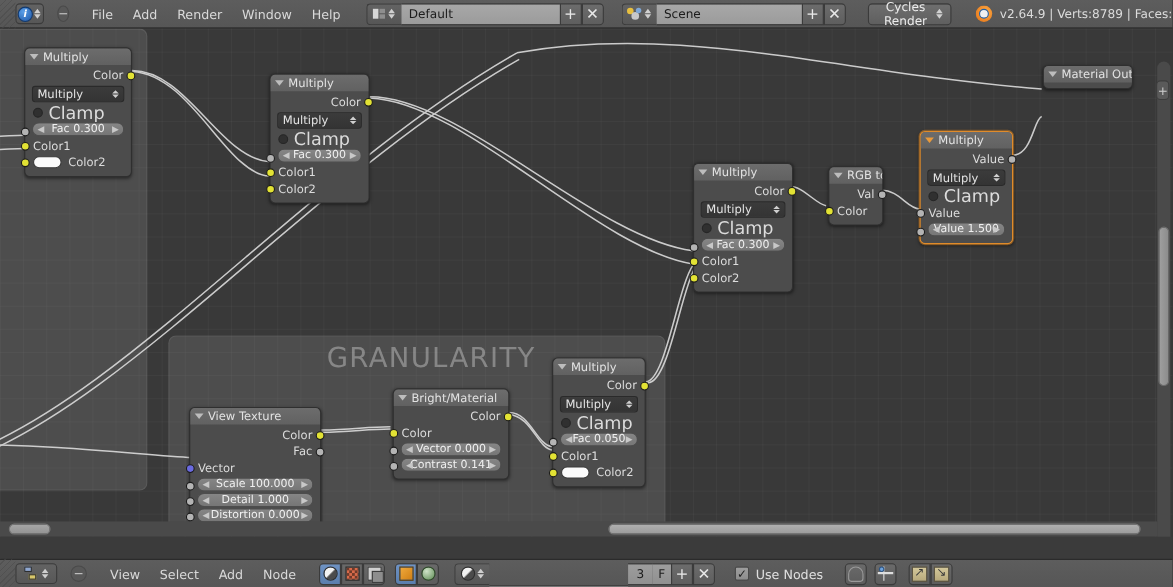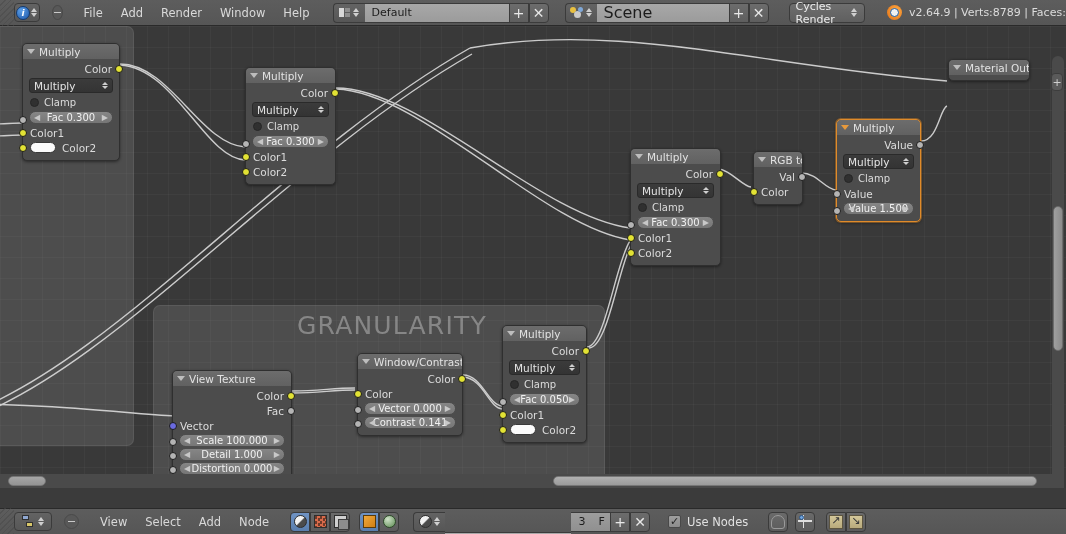--- a/index.html
+++ b/index.html
@@ -87,29 +87,29 @@
     display:flex;align-items:center;justify-content:center;gap:2px;
   }
   .sc-dots{position:relative;width:13px;height:12px;}
   .sc-dots i{position:absolute;border-radius:50%;}
   .sc-dots i:nth-child(1){width:6px;height:6px;background:#e8c040;left:0;top:0;}
   .sc-dots i:nth-child(2){width:7px;height:7px;background:#c9c9c9;left:4px;top:4px;}
   .sc-dots i:nth-child(3){width:5px;height:5px;background:#7fa8d8;left:8px;top:0;}
   .sc-field{
     width:132px;height:20px;background:linear-gradient(#a8a8a8,#9b9b9b);
     border:1px solid #3b3b3b;border-left:none;border-right:none;
-    color:#1c1c1c;font-size:16px;display:flex;align-items:center;padding-left:7px;
+    color:#1c1c1c;font-size:11px;display:flex;align-items:center;padding-left:7px;
   }
 
   .engine-widget{
     margin-left:20px;width:108px;height:20px;border-radius:4px;
     background:linear-gradient(#6e6e6e,#5f5f5f);border:1px solid #3b3b3b;
     display:flex;align-items:center;padding:0 6px;color:#ececec;font-size:11px;
   }
-  .engine-widget .lbl{flex:1;}
+  .engine-widget .lbl{flex:1;text-align:center;}
 
   .statusinfo{
     margin-left:22px;display:flex;align-items:center;gap:7px;
     font-size:11px;color:#dcdcdc;white-space:nowrap;overflow:hidden;
   }
   .blender-logo{
     width:15px;height:15px;border-radius:50%;
     background:radial-gradient(circle at 60% 40%,#ffb04a,#e06b10);
     position:relative;flex:none;
   }
@@ -178,21 +178,21 @@
     border:1px solid #2a2a2a;
     display:flex;align-items:center;padding:0 4px;
     font-size:10.5px;color:#e4e4e4;
   }
   .dropdown .lbl{flex:1;}
   .dd-arrows{display:flex;flex-direction:column;gap:1px;align-items:center;}
   .dd-arrows i{width:0;height:0;border-left:3px solid transparent;border-right:3px solid transparent;}
   .dd-arrows i.u{border-bottom:3px solid #cfcfcf;}
   .dd-arrows i.d{border-top:3px solid #cfcfcf;}
 
-  .checkrow{height:15px;display:flex;align-items:center;padding-left:7px;gap:5px;font-size:10px;color:#dcdcdc;text-align:center;}
+  .checkrow{height:15px;display:flex;align-items:center;padding-left:7px;gap:5px;font-size:16px;color:#dcdcdc;text-align:center;}
   .checkbox{width:9px;height:9px;border-radius:50%;background:#303030;border:1px solid #262626;}
 
   .slider{
     margin:1px 6px;height:13px;border-radius:7px;
     background:linear-gradient(#868686,#767676);
     border:1px solid #4d4d4d;
     display:flex;align-items:center;justify-content:center;position:relative;
     font-size:10px;color:#f0f0f0;
   }
   .slider .ar{position:absolute;font-size:8px;color:#c8c8c8;}
@@ -655,21 +655,21 @@
             <span>Distortion 0.000</span>
             <span class="ar r">▶</span>
           </div>
         </div>
       </div>
     </div>
 
     <div class="node" style="left:357px; top:327px; width:106px;">
       <div class="node-hdr">
         <span class="tri"></span>
-        <span>Window/Contrast</span>
+        <span>Bright/Material</span>
       </div>
       <div class="node-body">
         <div class="row out">
           <span>Color</span>
           <span class="sock r s-col"></span>
         </div>
         <div class="row in">
           <span class="sock l s-col"></span>
           <span>Color</span>
         </div>

